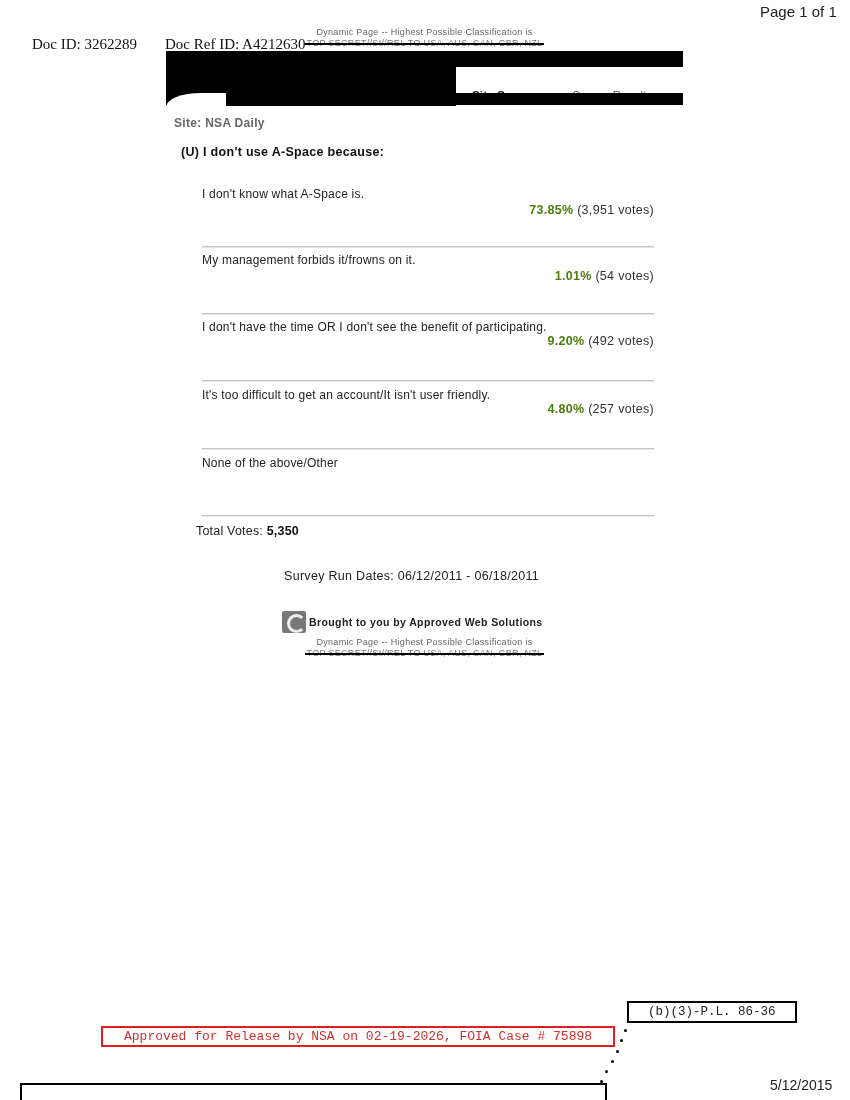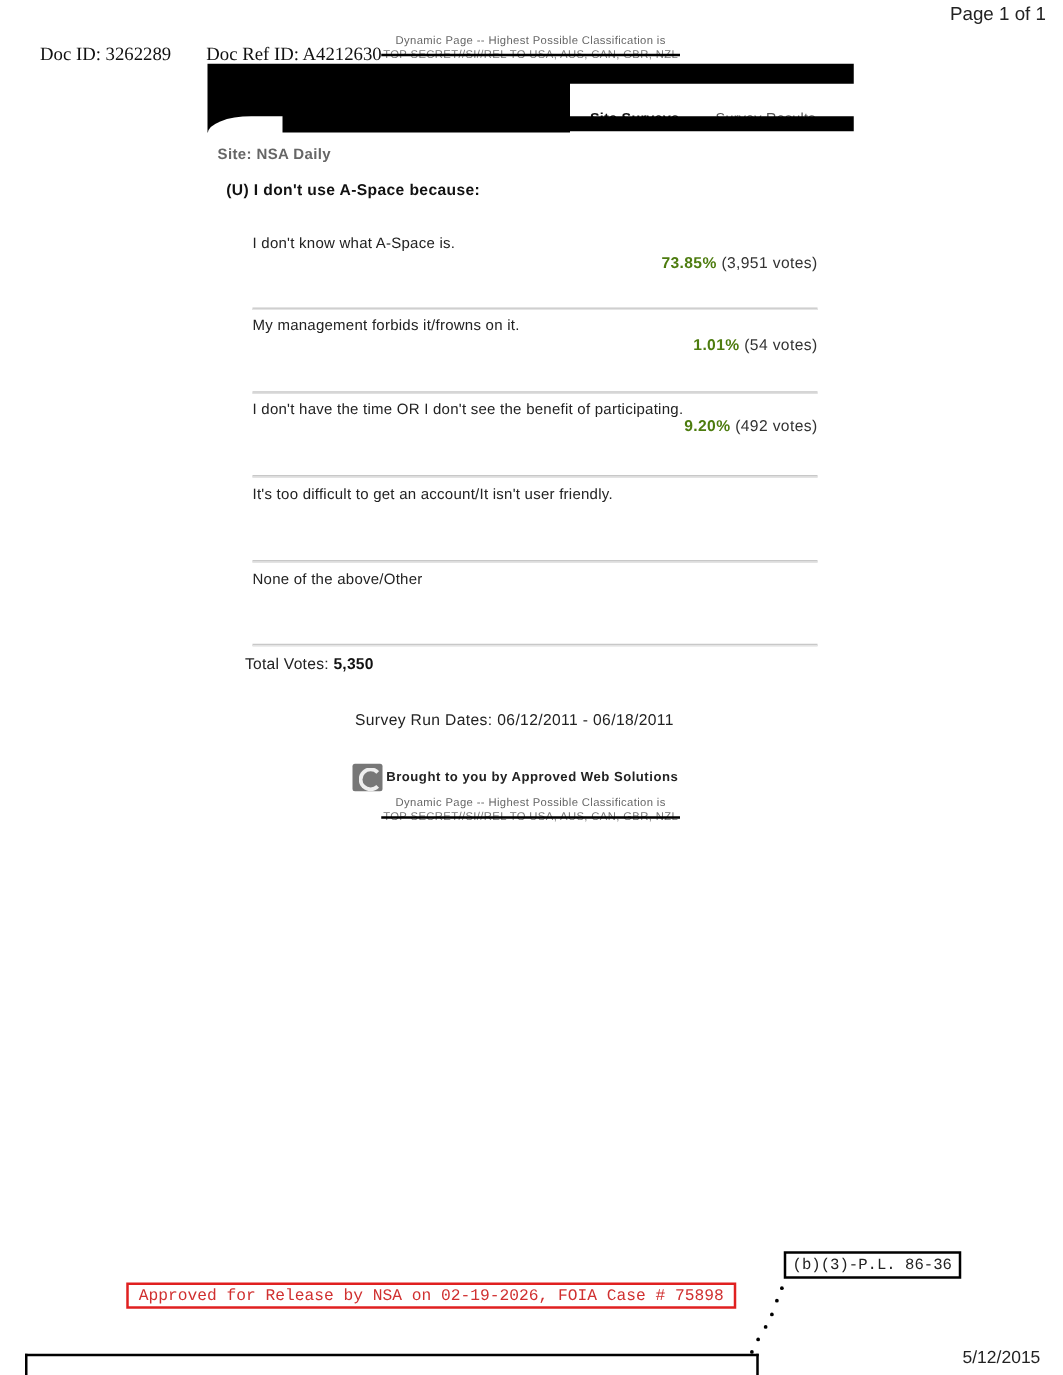--- a/index.html
+++ b/index.html
@@ -40,22 +40,22 @@
   #total { left:196px; top:524px; font-size:12.5px; color:#222; letter-spacing:0.2px; }
   #total b { color:#111; }
   #dates { left:284px; top:569px; font-size:12.5px; color:#222; letter-spacing:0.3px; }
 
   #cws { left:282px; top:611px; display:flex; align-items:center; }
   #cws-logo { width:24px; height:22px; background:#777; border-radius:2px; position:relative; margin-right:3px; }
   #cws-logo::before { content:""; position:absolute; left:5px; top:3px; width:13px; height:13px; border:3px solid #eee; border-right-color:transparent; border-radius:50%; }
   #cws-text { font-size:10.5px; font-weight:bold; color:#222; letter-spacing:0.4px; }
   #bottom-classif { left:282px; top:637px; width:285px; }
 
-  #approved { left:101px; top:1026px; border:2px solid #e02020; padding:1px 8px; font-size:13px; color:#d03030; white-space:nowrap; }
-  #exemption { left:627px; top:1001px; border:2px solid #000; padding:2px 5px; font-size:12.5px; color:#222; white-space:nowrap; }
+  #approved { left:101px; top:1026px; border:2px solid #e02020; padding:1px 21px; font-size:13px; color:#d03030; white-space:nowrap; }
+  #exemption { left:627px; top:1001px; border:2px solid #000; padding:2px 19px; font-size:12.5px; color:#222; white-space:nowrap; }
   #date-foot { left:770px; top:1077px; font-size:14px; color:#222; }
   #bottom-box { left:20px; top:1083px; width:583px; height:30px; border:2px solid #000; border-bottom:none; }
   .dot { position:absolute; width:3px; height:3px; background:#000; border-radius:50%; }
 </style>
 </head>
 <body>
 
 <div id="page-num" class="abs">Page 1 of 1</div>
 <div id="doc-id" class="abs serif">Doc ID: 3262289</div>
 
@@ -90,20 +90,21 @@
 <div class="sep" style="top:313px;"></div>
 
 <div class="answer" style="top:320px;">
   <div class="text">I don't have the time OR I don't see the benefit of participating.</div>
   <div class="result" style="margin-top:0;"><span class="pct">9.20%</span> <span>(492 votes)</span></div>
 </div>
 <div class="sep" style="top:380px;"></div>
 
 <div class="answer" style="top:388px;">
   <div class="text">It's too difficult to get an account/It isn't user friendly.</div>
+  <div class="result" style="margin-top:0;"><span class="pct">4.80%</span> <span>(257 votes)</span></div>
 </div>
 <div class="sep" style="top:448px;"></div>
 
 <div class="answer" style="top:456px;">
   <div class="text">None of the above/Other</div>
 </div>
 <div class="sep" style="top:515px;"></div>
 
 <div id="total" class="abs">
   <span>Total Votes:</span>

